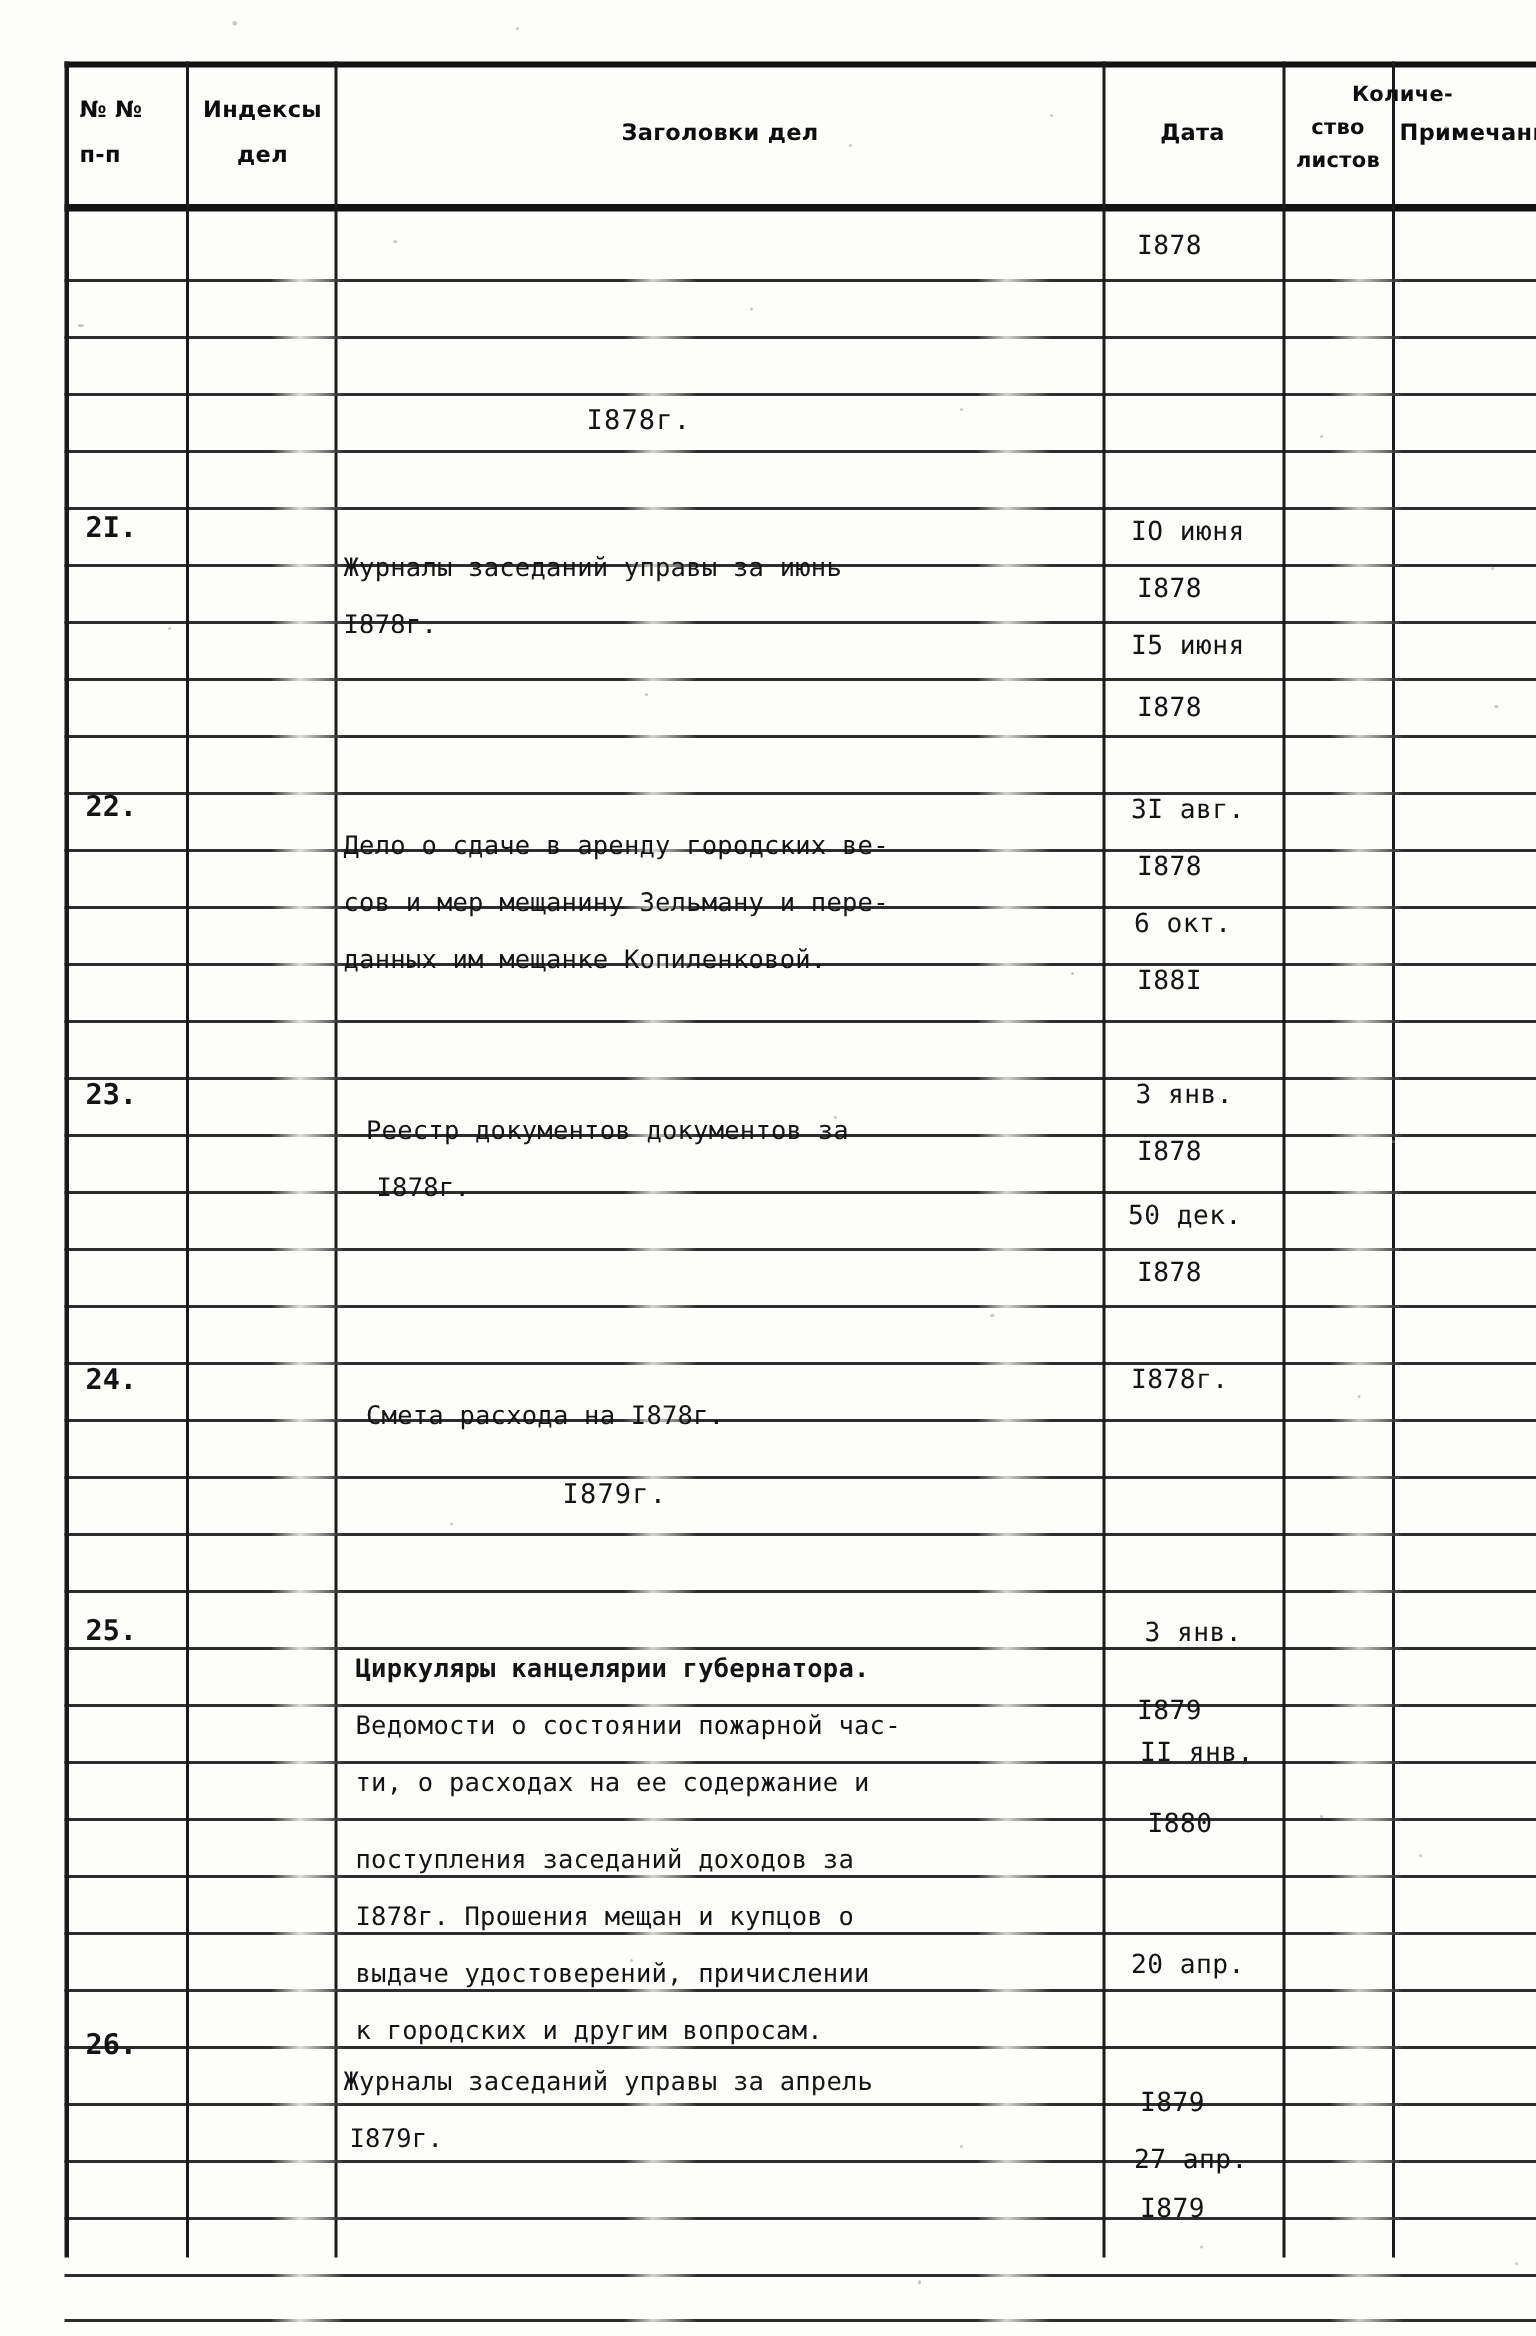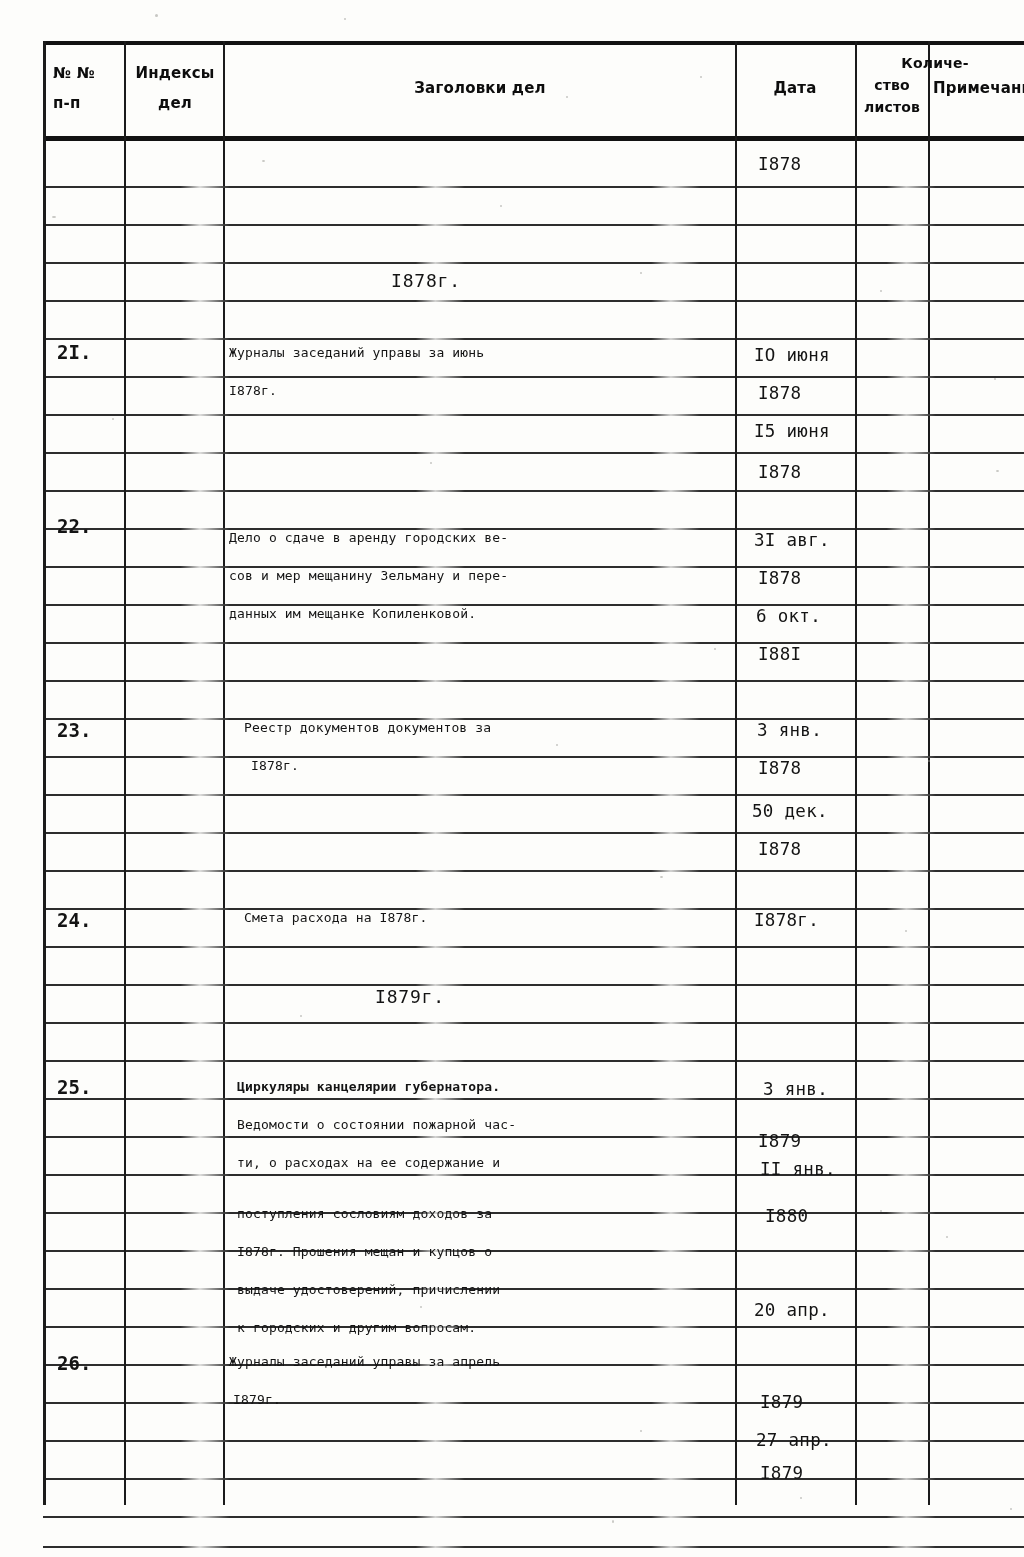--- a/index.html
+++ b/index.html
@@ -119,21 +119,21 @@
     color: #141414;
     white-space: pre;
     letter-spacing: .4px;
   }
   .num {
     font-family: "DejaVu Sans Mono", monospace;
     font-size: 19px;
     font-weight: 600;
     letter-spacing: 0;
   }
-  .title-line { font-size: 13px; letter-spacing: .15px; }
+  .title-line { font-size: 17px; letter-spacing: .15px; margin-top: 24px; }
   .date-line  { font-size: 17.5px; letter-spacing: .3px; }
   .year-head  { font-size: 18px; letter-spacing: .8px; }
 </style>
 </head>
 <body>
 
 <div id="paper">
 
   <div id="table-frame">
 
@@ -210,21 +210,21 @@
     <div class="typed year-head" style="left:348px; top:229px;">I878г.</div>
 
     <div class="typed num" style="left:14px; top:300px;">2I.</div>
     <div class="typed title-line" style="left:186px; top:304px;">Журналы заседаний управы за июнь</div>
     <div class="typed title-line" style="left:186px; top:342px;">I878г.</div>
     <div class="typed date-line" style="left:711px; top:304px;">IO июня</div>
     <div class="typed date-line" style="left:715px; top:342px;">I878</div>
     <div class="typed date-line" style="left:711px; top:380px;">I5 июня</div>
     <div class="typed date-line" style="left:715px; top:421px;">I878</div>
 
-    <div class="typed num" style="left:14px; top:474px;">22.</div>
+    <div class="typed num" style="left:14px; top:486px;">22.</div>
     <div class="typed title-line" style="left:186px; top:489px;">Дело о сдаче в аренду городских ве-</div>
     <div class="typed title-line" style="left:186px; top:527px;">сов и мер мещанину Зельману и пере-</div>
     <div class="typed title-line" style="left:186px; top:565px;">данных им мещанке Копиленковой.</div>
     <div class="typed date-line" style="left:711px; top:489px;">3I авг.</div>
     <div class="typed date-line" style="left:715px; top:527px;">I878</div>
     <div class="typed date-line" style="left:713px; top:565px;">6 окт.</div>
     <div class="typed date-line" style="left:715px; top:603px;">I88I</div>
 
     <div class="typed num" style="left:14px; top:678px;">23.</div>
     <div class="typed title-line" style="left:201px; top:679px;">Реестр документов документов за</div>
@@ -237,21 +237,21 @@
     <div class="typed num" style="left:14px; top:868px;">24.</div>
     <div class="typed title-line" style="left:201px; top:869px;">Смета расхода на I878г.</div>
     <div class="typed date-line" style="left:711px; top:869px;">I878г.</div>
 
     <div class="typed year-head" style="left:332px; top:945px;">I879г.</div>
 
     <div class="typed num" style="left:14px; top:1035px;">25.</div>
     <div class="typed title-line" style="left:194px; top:1038px;font-weight:bold;">Циркуляры канцелярии губернатора.</div>
     <div class="typed title-line" style="left:194px; top:1076px;">Ведомости о состоянии пожарной час-</div>
     <div class="typed title-line" style="left:194px; top:1114px;">ти, о расходах на ее содержание и</div>
-    <div class="typed title-line" style="left:194px; top:1165px;">поступления сословиям доходов за</div>
+    <div class="typed title-line" style="left:194px; top:1165px;">поступления заседаний доходов за</div>
     <div class="typed title-line" style="left:194px; top:1203px;">I878г. Прошения мещан и купцов о</div>
     <div class="typed title-line" style="left:194px; top:1241px;">выдаче удостоверений, причислении</div>
     <div class="typed title-line" style="left:194px; top:1279px;">к городских и другим вопросам.</div>
     <div class="typed date-line" style="left:720px; top:1038px;">3 янв.</div>
     <div class="typed date-line" style="left:715px; top:1090px;">I879</div>
     <div class="typed date-line" style="left:717px; top:1118px;">II янв.</div>
     <div class="typed date-line" style="left:722px; top:1165px;">I880</div>
 
     <div class="typed num" style="left:14px; top:1311px;">26.</div>
     <div class="typed title-line" style="left:186px; top:1313px;">Журналы заседаний управы за апрель</div>

